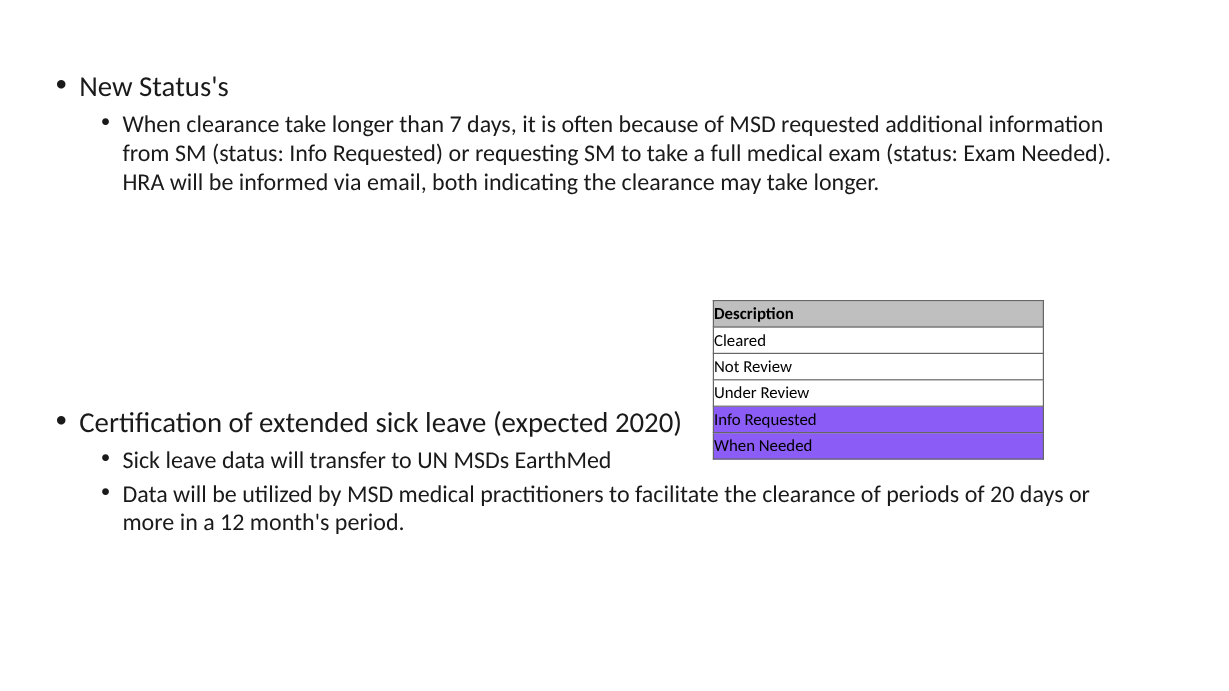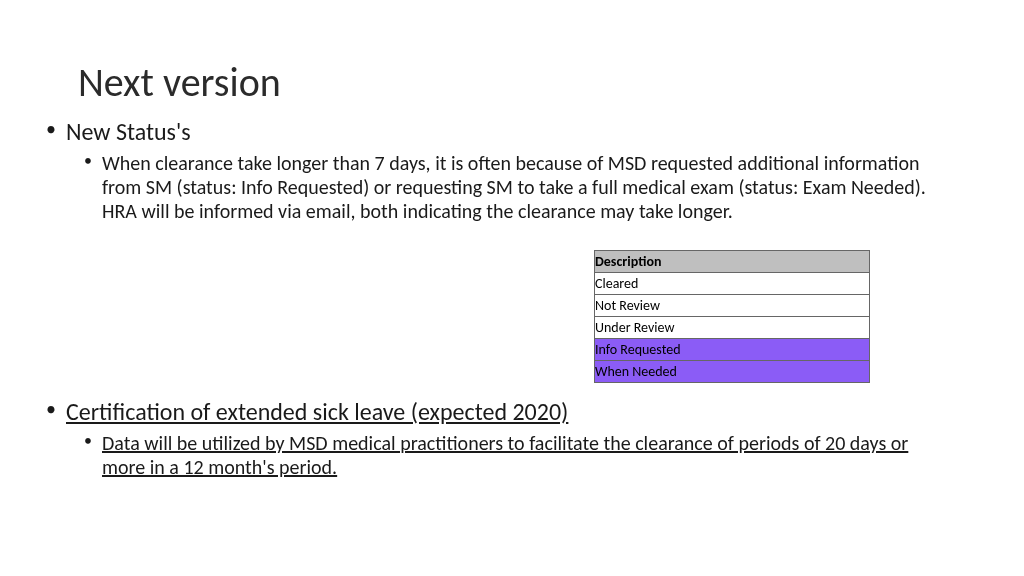--- a/index.html
+++ b/index.html
@@ -89,40 +89,39 @@
     }
     table.status td {
       background: #ffffff;
       font-weight: 400;
     }
     table.status tr.highlight td {
       background: #8b5cf6;
     }
     .sect2 {
       margin-top: 174px;
-      text-decoration: underline;
     }
   </style>
 </head>
 <body>
 
 <div class="slide">
 
-  <h1 class="title">Next version</h1>
 
   <ul class="level1">
     <li>
       <span>New Status's</span>
       <ul class="level2">
         <li>When clearance take longer than 7 days, it is often because of MSD requested additional information from SM (status: Info Requested) or requesting SM to take a full medical exam (status: Exam Needed). HRA will be informed via email, both indicating the clearance may take longer.</li>
       </ul>
     </li>
     <li class="sect2">
       <span>Certification of extended sick leave (expected 2020)</span>
       <ul class="level2">
+        <li>Sick leave data will transfer to UN MSDs EarthMed</li>
         <li>Data will be utilized by MSD medical practitioners to facilitate the clearance of periods of 20 days or more in a 12 month's period.</li>
       </ul>
     </li>
   </ul>
 
   <div class="table-wrap">
     <table class="status">
       <thead>
         <tr>
           <th>Description</th>

